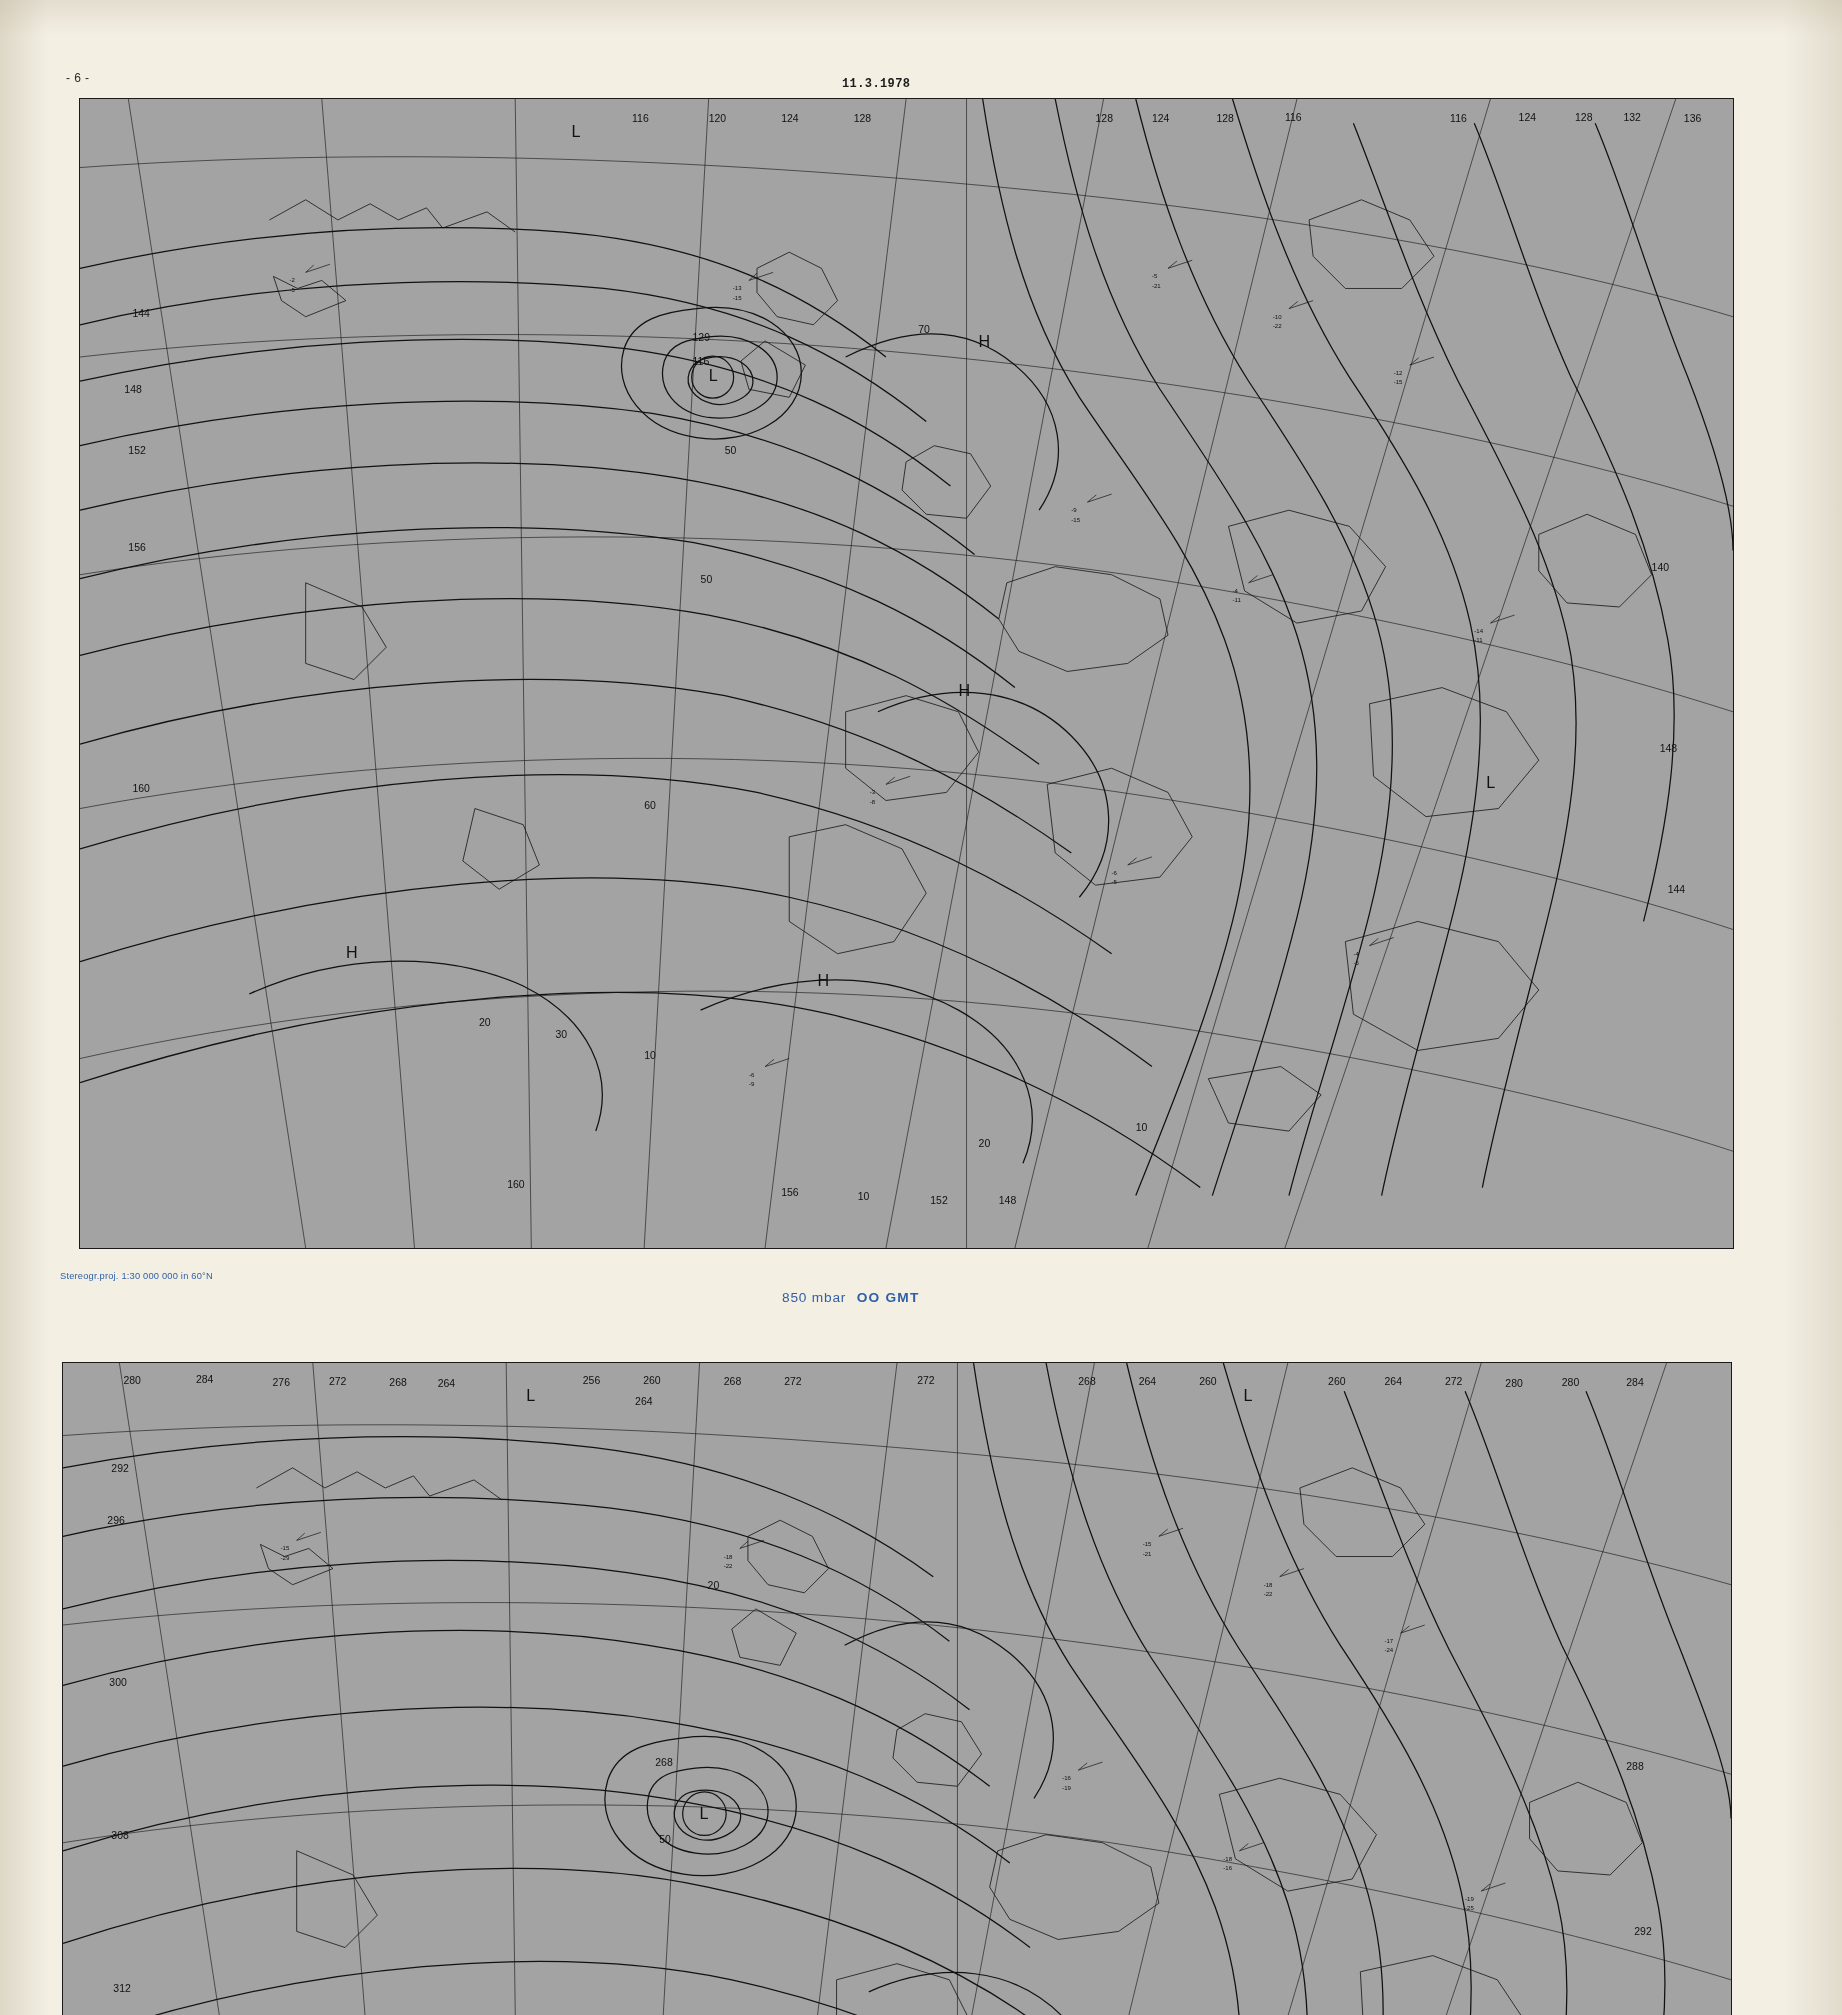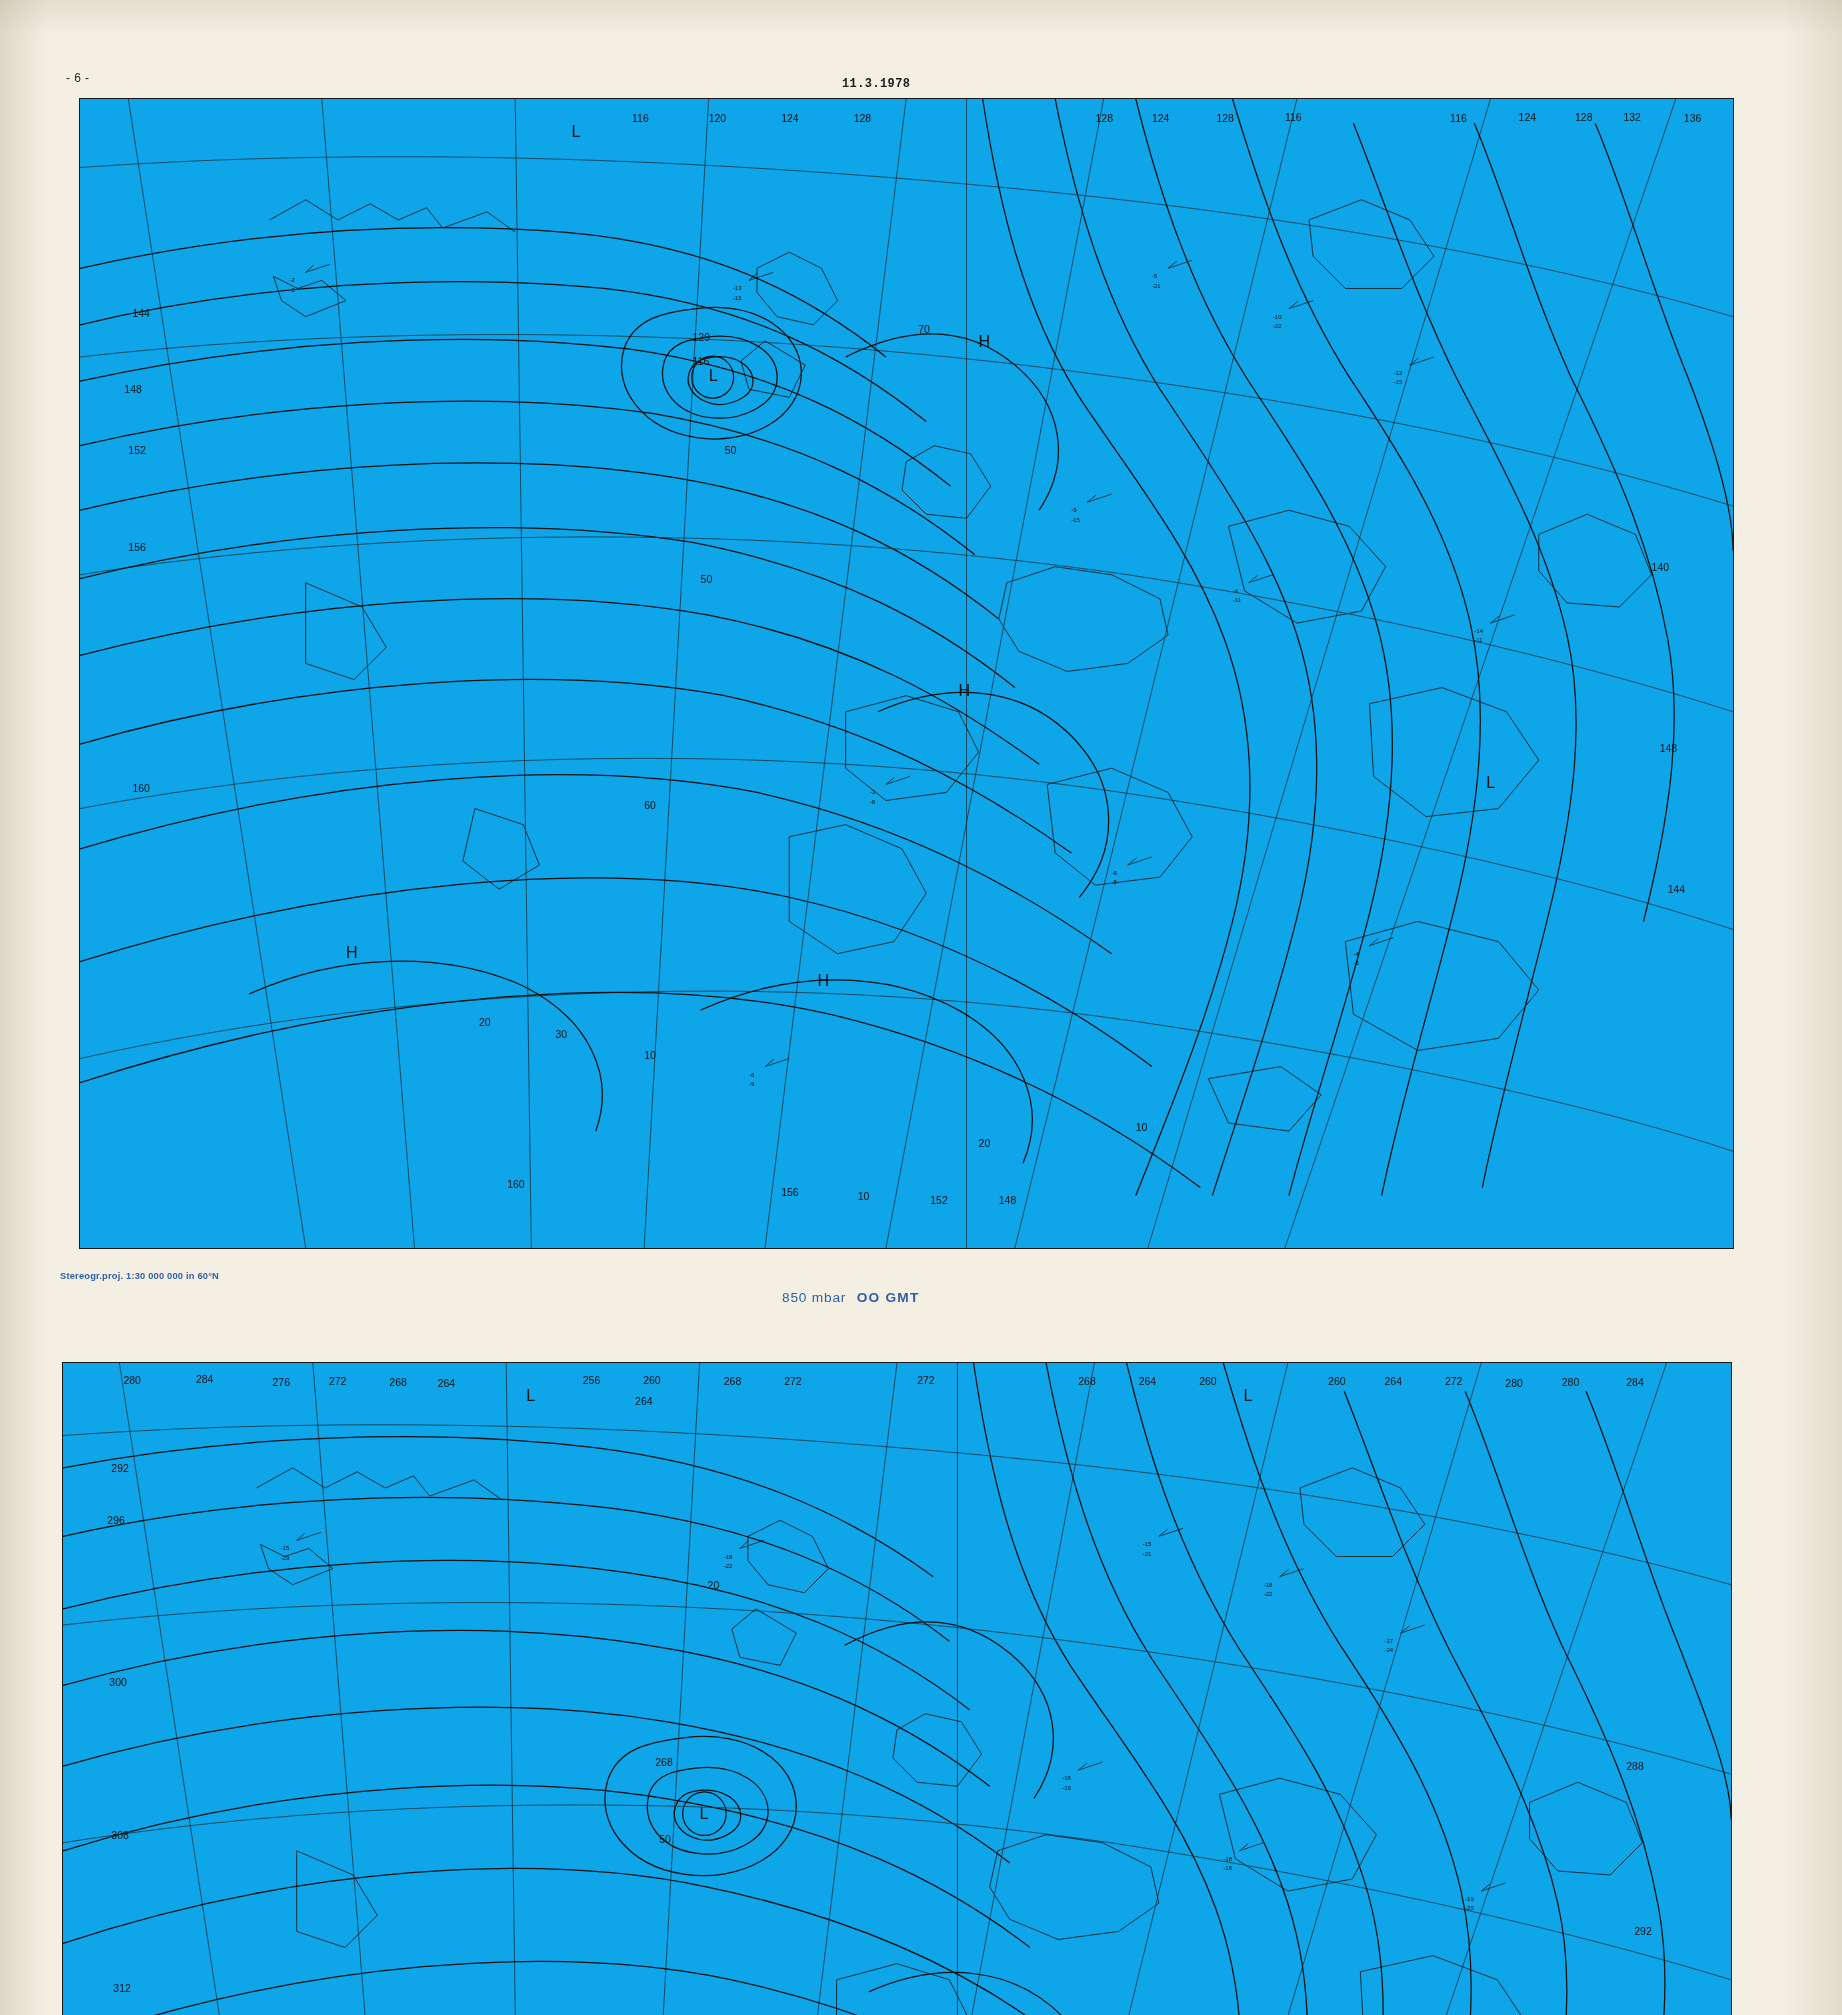--- a/index.html
+++ b/index.html
@@ -29,39 +29,39 @@
     position:absolute;left:66px;top:71px;
     font-size:12px;color:#2b2b2b;letter-spacing:0.4px;
   }
   .doc-date{
     position:absolute;left:842px;top:77px;
     font-size:12px;font-weight:bold;color:#1c1c1c;letter-spacing:0.4px;font-family:Liberation Mono, monospace;
   }
   .map-frame{
     position:absolute;
     border:1.2px solid #1a1a1a;
-    background:#0ea5e9;
+    background:#a3a3a3;
     overflow:hidden;
   }
   #map-850{ left:79px; top:98px; width:1653px; height:1149px; }
   #map-700{ left:62px; top:1362px; width:1668px; height:1157px; }
 
   .map-caption{
     position:absolute;
     font-size:13.7px;
     color:#2f5fa8;
     letter-spacing:0.8px;
   }
   .map-caption .lvl{font-weight:normal;}
   .map-caption .gmt{font-weight:bold;margin-left:10.5px;letter-spacing:1.2px;}
   #caption-850{ left:782px; top:1290px; }
 
   .proj-note{
     position:absolute;left:60px;top:1271px;
-    font-size:9.3px;color:#2f5fa8;letter-spacing:0.2px;font-weight:bold;
+    font-size:9.3px;color:#2f5fa8;letter-spacing:0.2px;
   }
 
   
   svg.layer{position:absolute;left:0;top:0;width:100%;height:100%;}
   .coast{fill:none;stroke:#151515;stroke-width:2;}
   .grat{fill:none;stroke:#1b1b1b;stroke-width:1.6;}
   .isoline{fill:none;stroke:#111;stroke-width:3.1;}
   .lbl{font-family:"Liberation Sans",sans-serif;fill:#111;font-size:26px;}
   .hl{font-family:"Liberation Sans",sans-serif;fill:#111;font-size:40px;font-weight:normal;}
   .station{font-family:"Liberation Sans",sans-serif;fill:#111;font-size:15px;}

